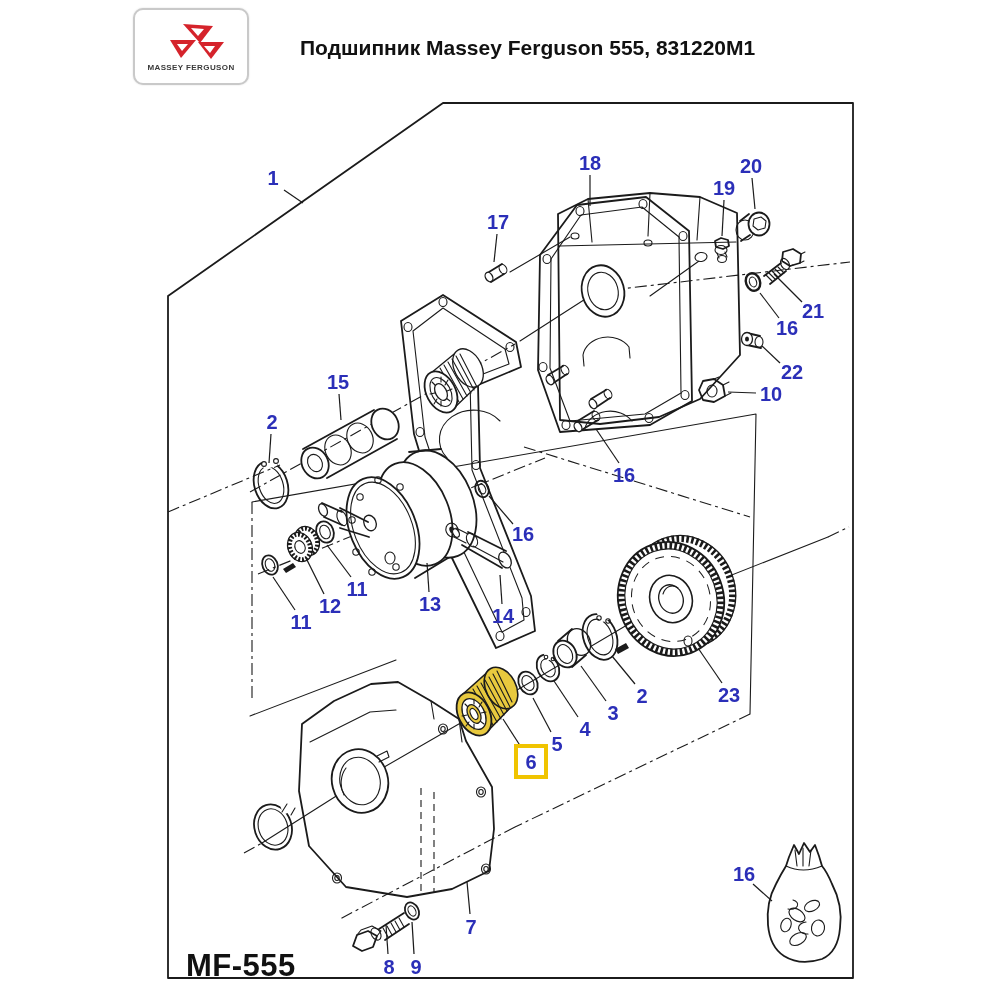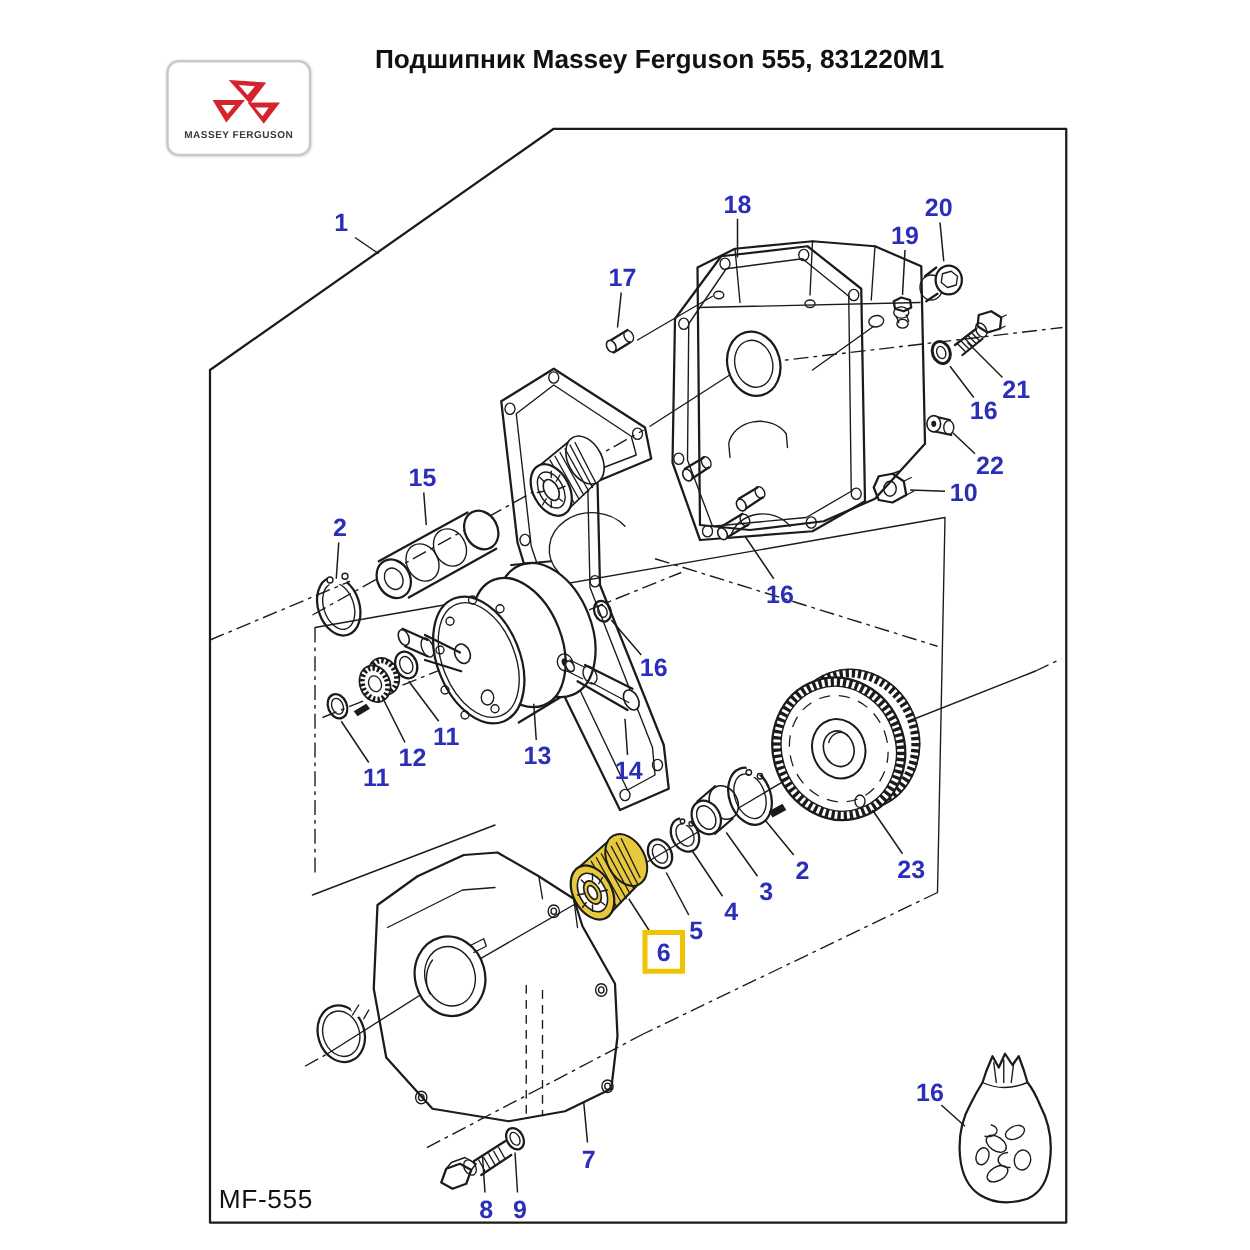--- a/index.html
+++ b/index.html
@@ -1,24 +1,24 @@
 <!DOCTYPE html>
 <html><head>
 <meta charset="utf-8">
 <style>
   html,body{margin:0;padding:0;background:#fff;}
   #stage{position:relative;width:1000px;height:1000px;background:#fff;overflow:hidden;
          font-family:"Liberation Sans",sans-serif;}
   .logo-box{position:absolute;left:133px;top:8px;width:112px;height:73px;background:#fff;
-            border:2px solid #c9c9c9;border-radius:10px;box-shadow:0 0 2px #ddd;margin-top:40px;}
+            border:2px solid #c9c9c9;border-radius:10px;box-shadow:0 0 2px #ddd;}
   .logo-text{position:absolute;left:0;top:53px;width:100%;text-align:center;
              font-size:8px;font-weight:bold;letter-spacing:.4px;color:#3a3a3a;}
   .page-title{position:absolute;left:300px;top:36px;width:500px;
               font-size:21px;font-weight:bold;color:#111;}
-  .footer-model{position:absolute;left:175px;top:948px;font-size:21px;font-weight:normal;color:#111;letter-spacing:.5px;}
+  .footer-model{position:absolute;left:186px;top:948px;font-size:31px;font-weight:bold;color:#111;letter-spacing:.5px;}
   svg{position:absolute;left:0;top:0;}
   .ln{fill:none;stroke:#1b1b1b;stroke-width:1.8;stroke-linejoin:round;stroke-linecap:round;}
   .thin{fill:none;stroke:#1b1b1b;stroke-width:1.1;stroke-linejoin:round;stroke-linecap:round;}
   .wfill{fill:#fff;stroke:#1b1b1b;stroke-width:1.8;stroke-linejoin:round;}
   .wfill2{fill:#fff;stroke:#1b1b1b;stroke-width:1.3;stroke-linejoin:round;}
   .dd{fill:none;stroke:#1b1b1b;stroke-width:1.1;stroke-dasharray:12 4 3 4;}
   .dsh{fill:none;stroke:#1b1b1b;stroke-width:1.1;stroke-dasharray:7 5;}
   .teeth{fill:none;stroke:#1b1b1b;stroke-width:7;stroke-dasharray:2.6 2.3;}
   .teeth-s{fill:none;stroke:#1b1b1b;stroke-width:4.5;stroke-dasharray:2 1.8;}
   .gap{fill:#fff;stroke:none;}

